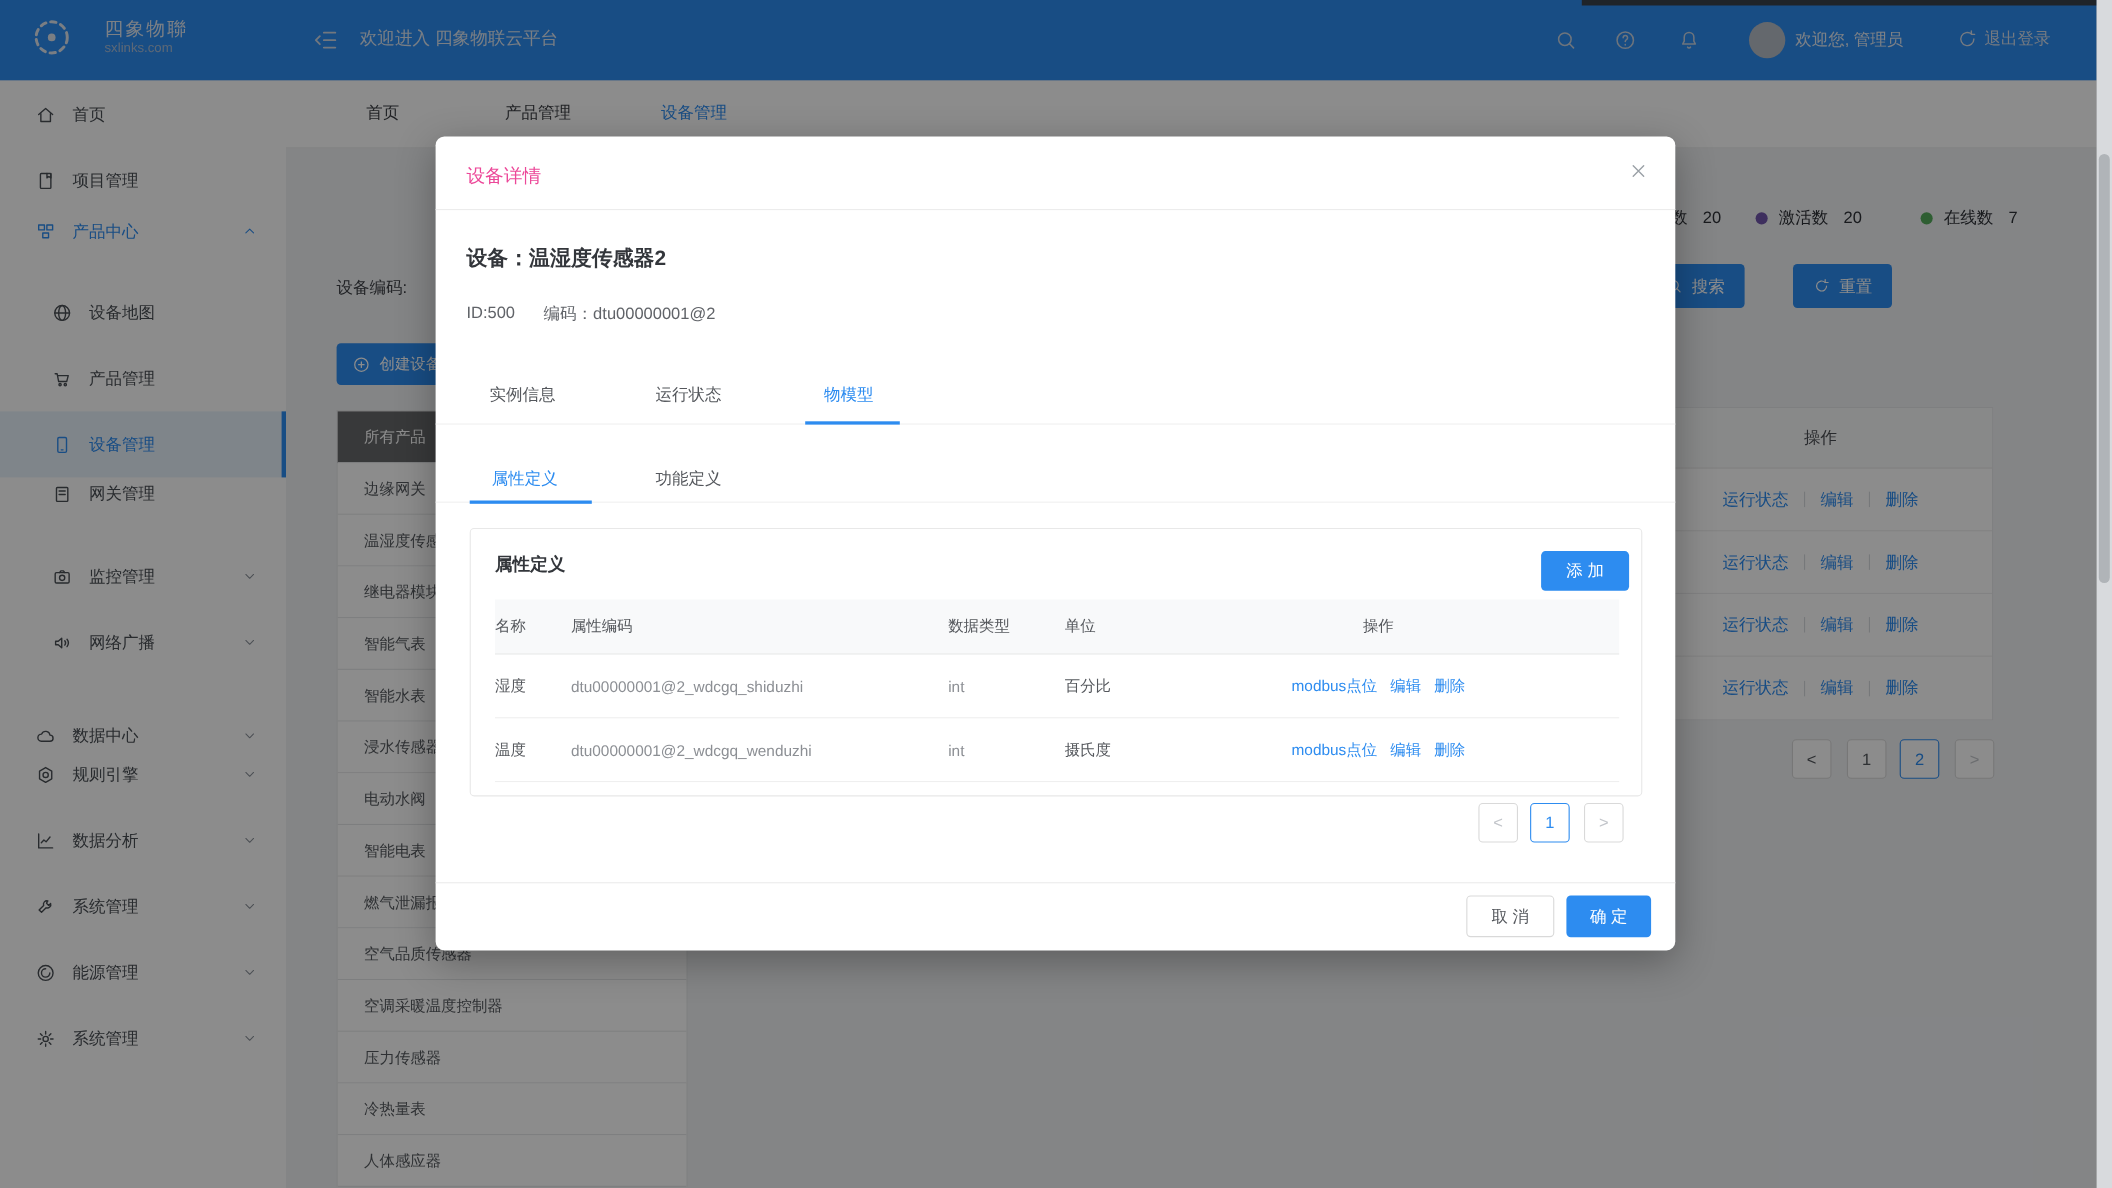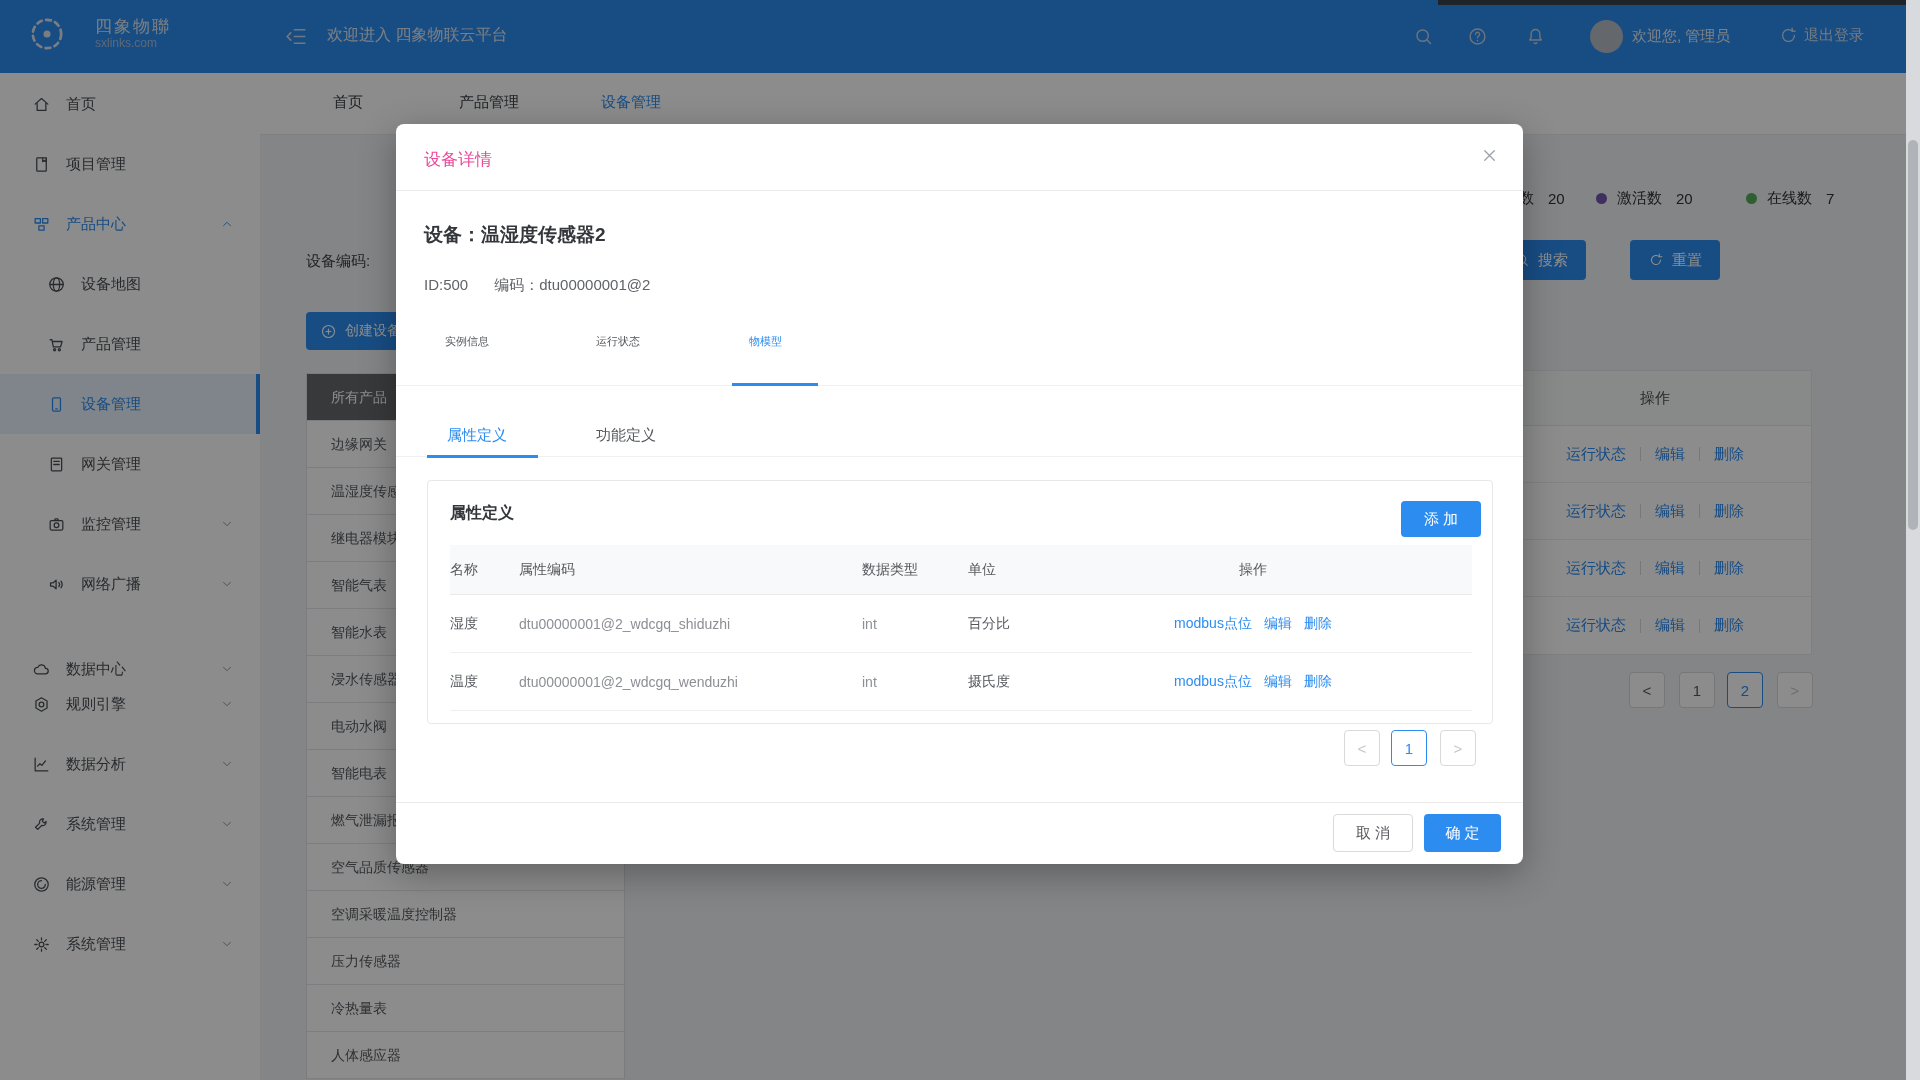--- a/index.html
+++ b/index.html
@@ -74,21 +74,21 @@
   
   .overlay{position:absolute;left:0;top:0;width:1920px;height:1080px;background:rgba(0,0,0,0.45);z-index:50;}
   .modal{position:absolute;left:396px;top:124px;width:1127px;height:740px;background:#fff;border-radius:8px;
          box-shadow:0 10px 36px rgba(0,0,0,0.30);z-index:100;}
   .m-title{position:absolute;left:28px;top:24px;font-size:17px;color:#ec4899;}
   .m-close{position:absolute;right:24px;top:22px;color:#9aa0a6;cursor:pointer;background:none;border:none;padding:0;}
   .m-divider{position:absolute;left:0;top:66px;width:100%;height:1px;background:#ececec;}
   .m-name{position:absolute;left:28px;top:98px;font-size:19px;font-weight:bold;color:#33363b;}
   .m-idrow{position:absolute;left:28px;top:152px;display:flex;gap:26px;font-size:15px;color:#606368;}
   .m-tabbar{position:absolute;left:0;top:208px;width:100%;height:54px;border-bottom:1px solid #f0f0f0;}
-  .m-tab{position:absolute;top:2px;font-size:11px;color:#55585d;cursor:pointer;}
+  .m-tab{position:absolute;top:18px;font-size:15px;color:#55585d;cursor:pointer;}
   .m-tab.active{color:#2d8cf0;}
   .m-tab-underline{position:absolute;left:336px;top:51px;width:86px;height:3px;background:#2d8cf0;}
   .m-subtabbar{position:absolute;left:0;top:296px;width:100%;height:37px;border-bottom:1px solid #f0f0f0;}
   .m-subtab{position:absolute;top:6px;font-size:15px;color:#55585d;cursor:pointer;}
   .m-subtab.active{color:#2d8cf0;}
   .m-subtab-underline{position:absolute;left:31px;top:35px;width:111px;height:2.5px;background:#2d8cf0;}
 
   .m-card{position:absolute;left:31px;top:356px;width:1066px;height:244px;border:1px solid #e8e8e8;border-radius:4px;}
   .m-card-title{position:absolute;left:22px;top:22px;font-size:16px;font-weight:bold;color:#33363b;}
   .m-add-btn{position:absolute;left:973px;top:20px;width:80px;height:36px;background:#2d8cf0;color:#fff;border:none;
@@ -178,21 +178,21 @@
         </svg>
       <span>首页</span>
     </div>
     <div class="side-item" style="top:61px;">
       <svg class="icon" width="19" height="19" viewBox="0 0 24 24">
           <rect x="6" y="3.5" width="12" height="17" rx="1"></rect>
           <path d="M13.5 3.5v5l2.2-1.6 2.3 1.6v-5"></path>
         </svg>
       <span>项目管理</span>
     </div>
-    <div class="side-item active-parent" style="top:121px;text-align:center;">
+    <div class="side-item active-parent" style="top:107px;text-align:center;">
       <svg class="icon" width="19" height="19" viewBox="0 0 24 24">
           <rect x="4" y="4.5" width="6.6" height="5.6"></rect>
           <rect x="13.4" y="4.5" width="6.6" height="5.6"></rect>
           <rect x="8.7" y="13.6" width="6.6" height="5.6"></rect>
         </svg>
       <span>产品中心</span>
       <svg class="icon schev" width="14" height="14" viewBox="0 0 24 24">
           <path d="M6 15l6-6 6 6"></path>
         </svg>
     </div>
@@ -212,21 +212,21 @@
         </svg>
       <span>产品管理</span>
     </div>
     <div class="side-item sub selected" style="top:301px;">
       <svg class="icon" width="19" height="19" viewBox="0 0 24 24">
           <rect x="7" y="3.5" width="10" height="17" rx="1.5"></rect>
           <path d="M11 17.6h2"></path>
         </svg>
       <span>设备管理</span>
     </div>
-    <div class="side-item sub" style="top:361px;">
+    <div class="side-item sub" style="top:346px;">
       <svg class="icon" width="19" height="19" viewBox="0 0 24 24">
           <rect x="5.5" y="4" width="13" height="16" rx="1"></rect>
           <path d="M8.5 8h7M8.5 12h7"></path>
         </svg>
       <span>网关管理</span>
     </div>
     <div class="side-item sub" style="top:421px;font-family:Liberation Serif, serif;">
       <svg class="icon" width="19" height="19" viewBox="0 0 24 24">
           <rect x="4" y="7" width="16" height="12" rx="1.5"></rect>
           <circle cx="12" cy="13" r="3"></circle>

